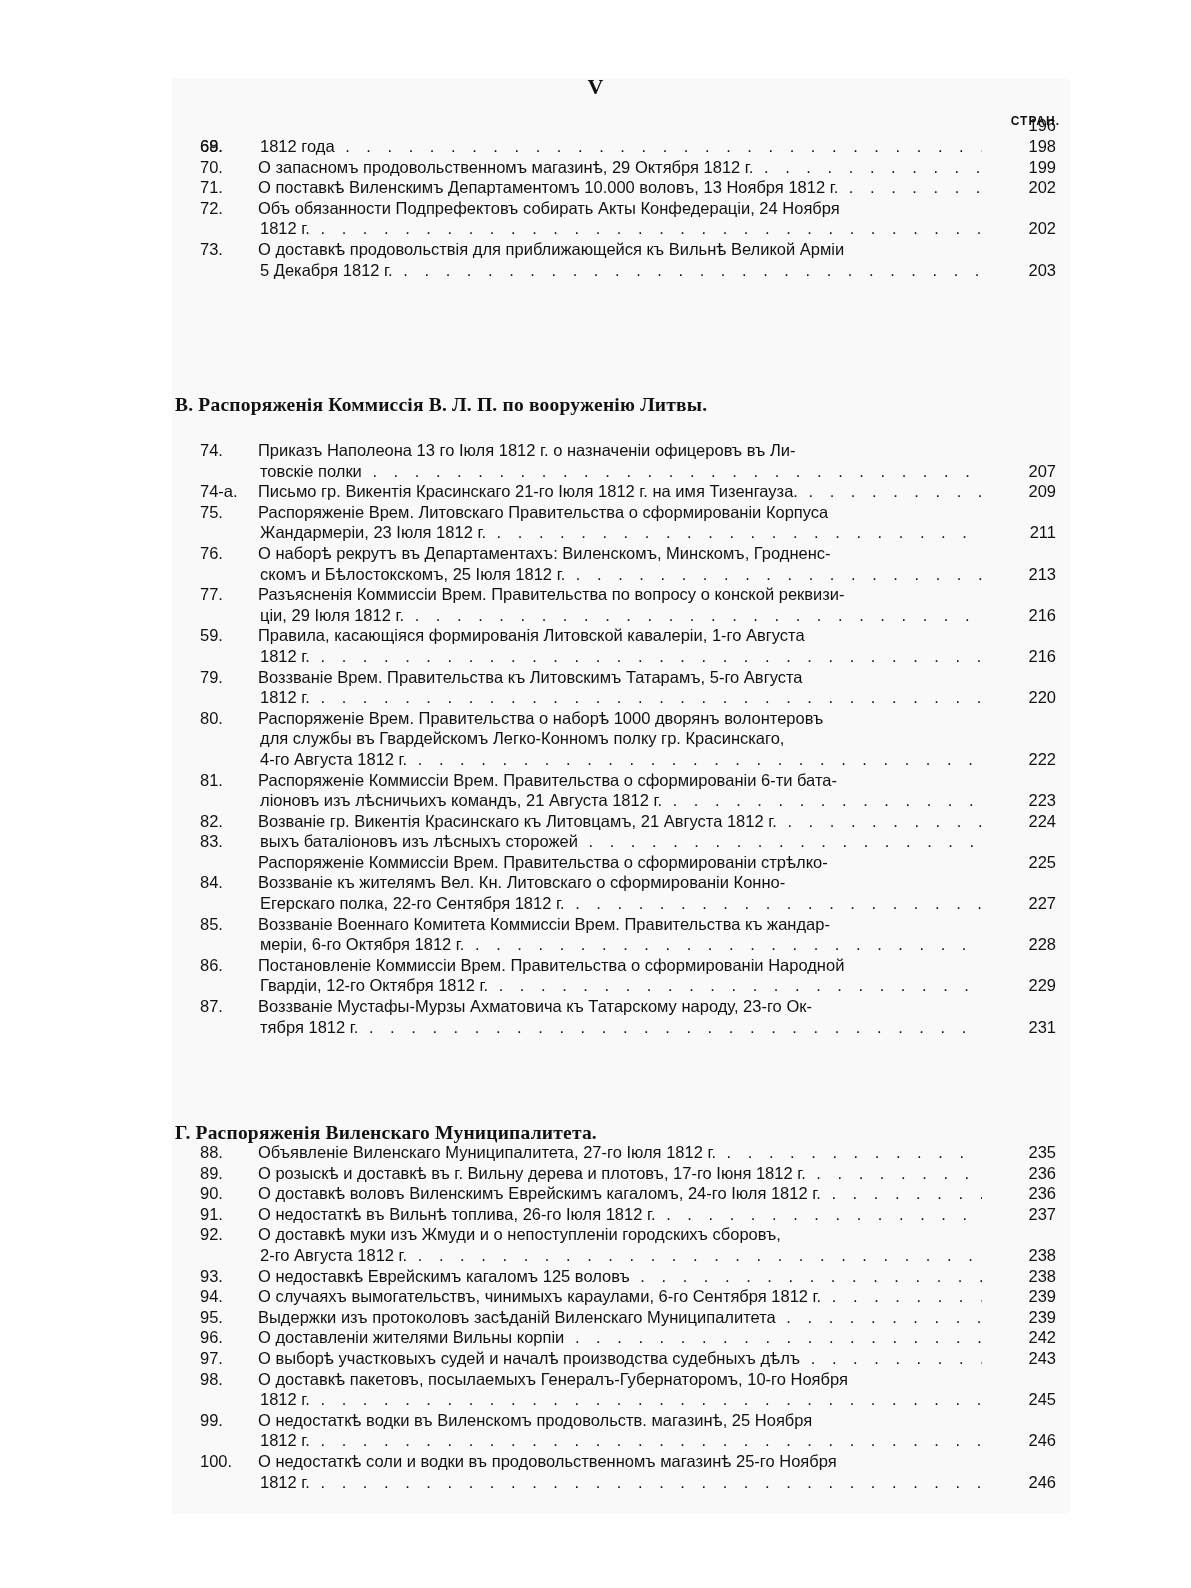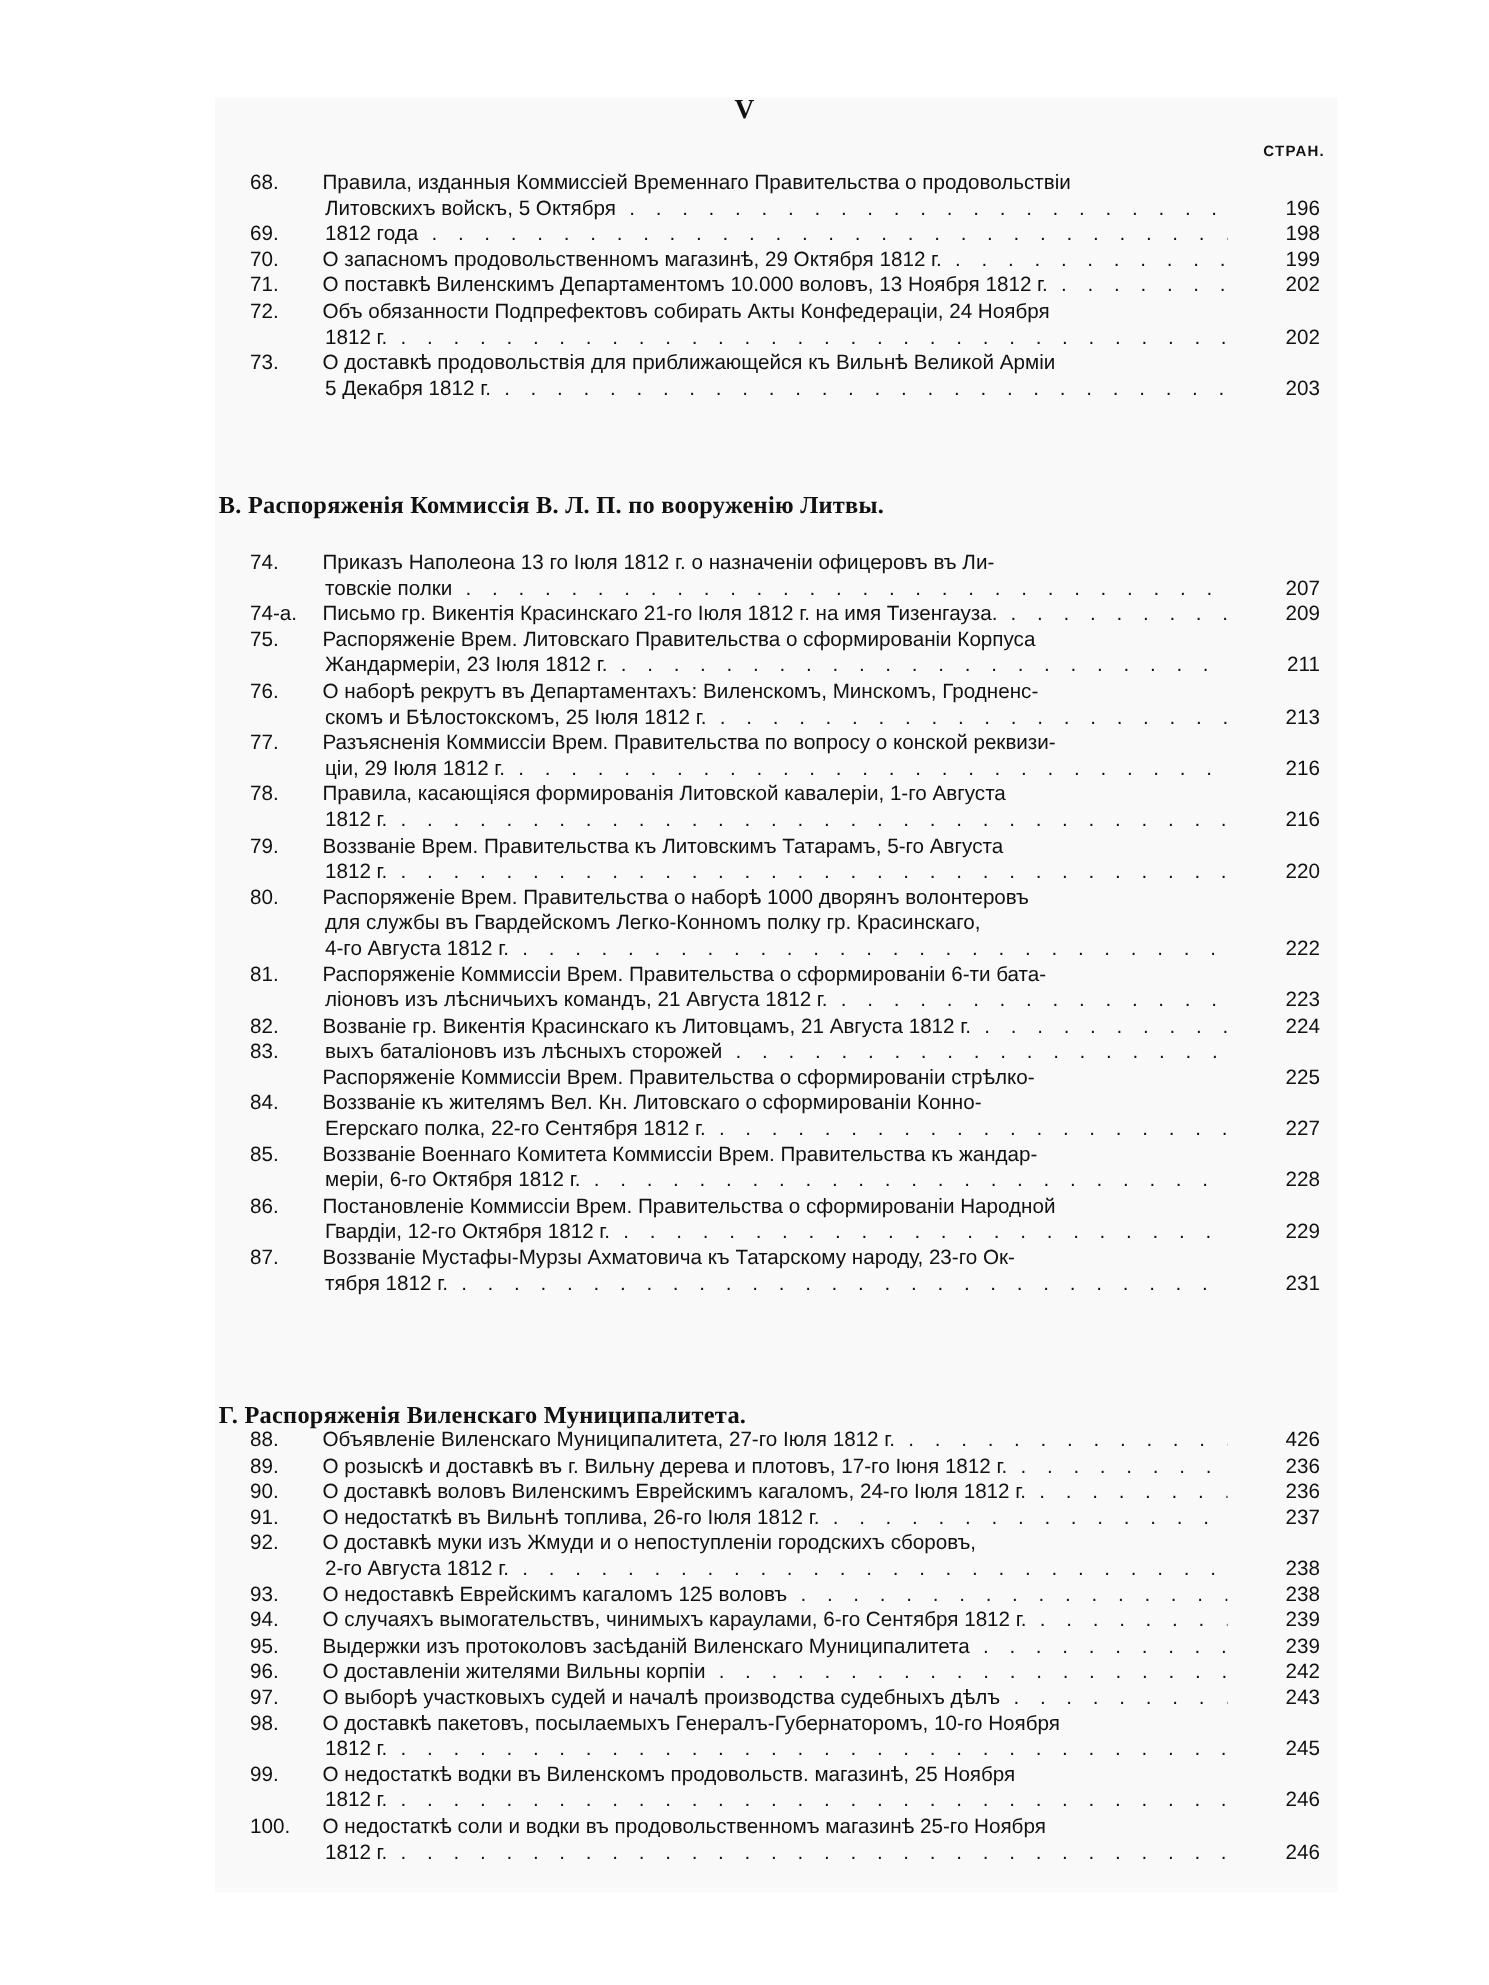--- a/index.html
+++ b/index.html
@@ -45,24 +45,20 @@
 <body>
 
 <div class="scan"></div>
 
 <div class="page-num">V</div>
 <div class="pages-label">СТРАН.</div>
 
 <div class="toc" id="toc-a" style="top:136px;">
     <div class="entry">
       <span class="num">68.</span>
-      <div class="body">
-        <span class="line">Правила, изданныя Коммиссіей Временнаго Правительства о продовольствіи</span>
-        <span class="line lead cont">Литовскихъ войскъ, 5 Октября</span>
-      </div>
       <span class="page">196</span>
     </div>
     <div class="entry">
       <span class="num">69.</span>
       <div class="body">
         <span class="line lead cont">1812 года</span>
       </div>
       <span class="page">198</span>
     </div>
     <div class="entry">
@@ -132,21 +128,21 @@
     </div>
     <div class="entry">
       <span class="num">77.</span>
       <div class="body">
         <span class="line">Разъясненія Коммиссіи Врем. Правительства по вопросу о конской реквизи-</span>
         <span class="line lead cont">ціи, 29 Іюля 1812 г.</span>
       </div>
       <span class="page">216</span>
     </div>
     <div class="entry">
-      <span class="num">78.</span>
+      <span class="num">59.</span>
       <div class="body">
         <span class="line">Правила, касающіяся формированія Литовской кавалеріи, 1-го Августа</span>
         <span class="line lead cont">1812 г.</span>
       </div>
       <span class="page">216</span>
     </div>
     <div class="entry">
       <span class="num">79.</span>
       <div class="body">
         <span class="line">Воззваніе Врем. Правительства къ Литовскимъ Татарамъ, 5-го Августа</span>
@@ -220,21 +216,21 @@
     </div>
   </div>
 
 <div class="section-title" style="top:1098px;margin-top:24px;">Г. Распоряженія Виленскаго Муниципалитета.</div>
 <div class="toc" id="toc-c" style="top:1142px;">
     <div class="entry">
       <span class="num">88.</span>
       <div class="body">
         <span class="line lead">Объявленіе Виленскаго Муниципалитета, 27-го Іюля 1812 г.</span>
       </div>
-      <span class="page">426</span>
+      <span class="page">235</span>
     </div>
     <div class="entry">
       <span class="num">89.</span>
       <div class="body">
         <span class="line lead">О розыскѣ и доставкѣ въ г. Вильну дерева и плотовъ, 17-го Іюня 1812 г.</span>
       </div>
       <span class="page">236</span>
     </div>
     <div class="entry">
       <span class="num">90.</span>

